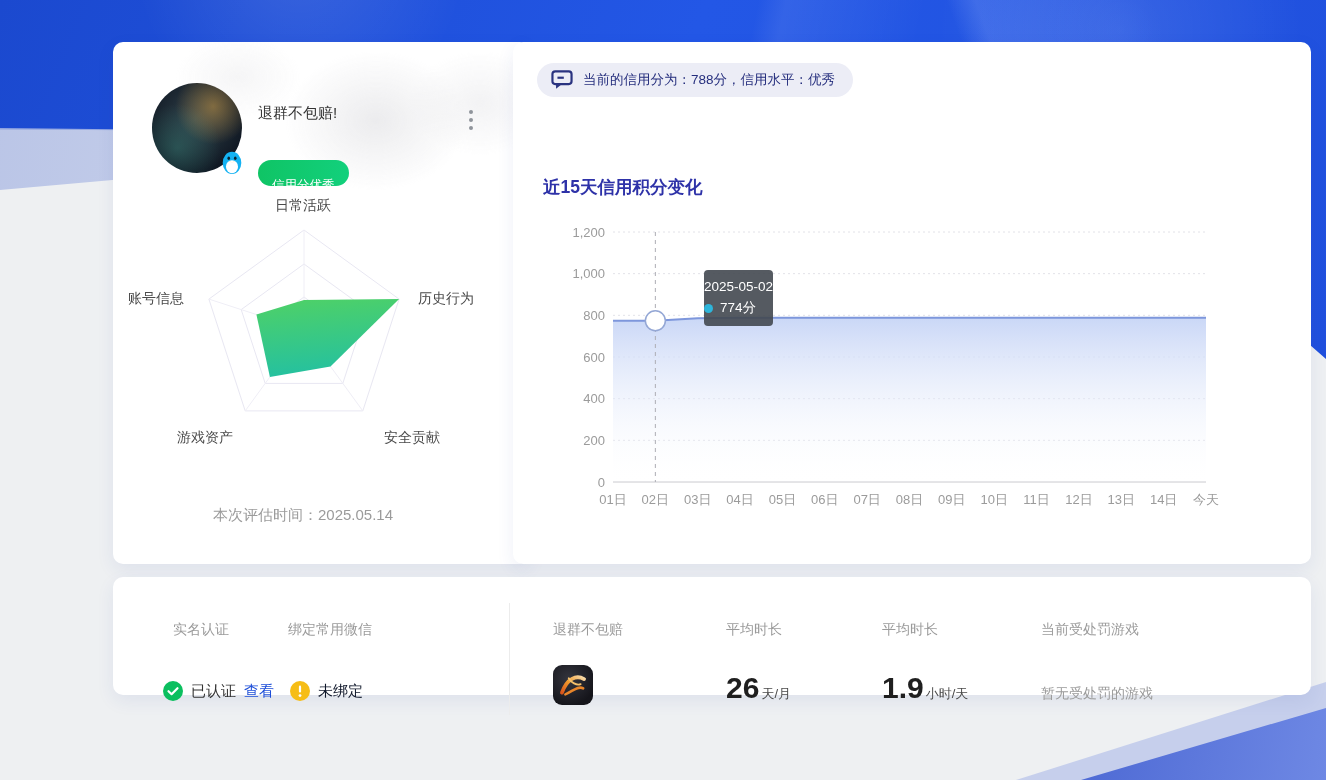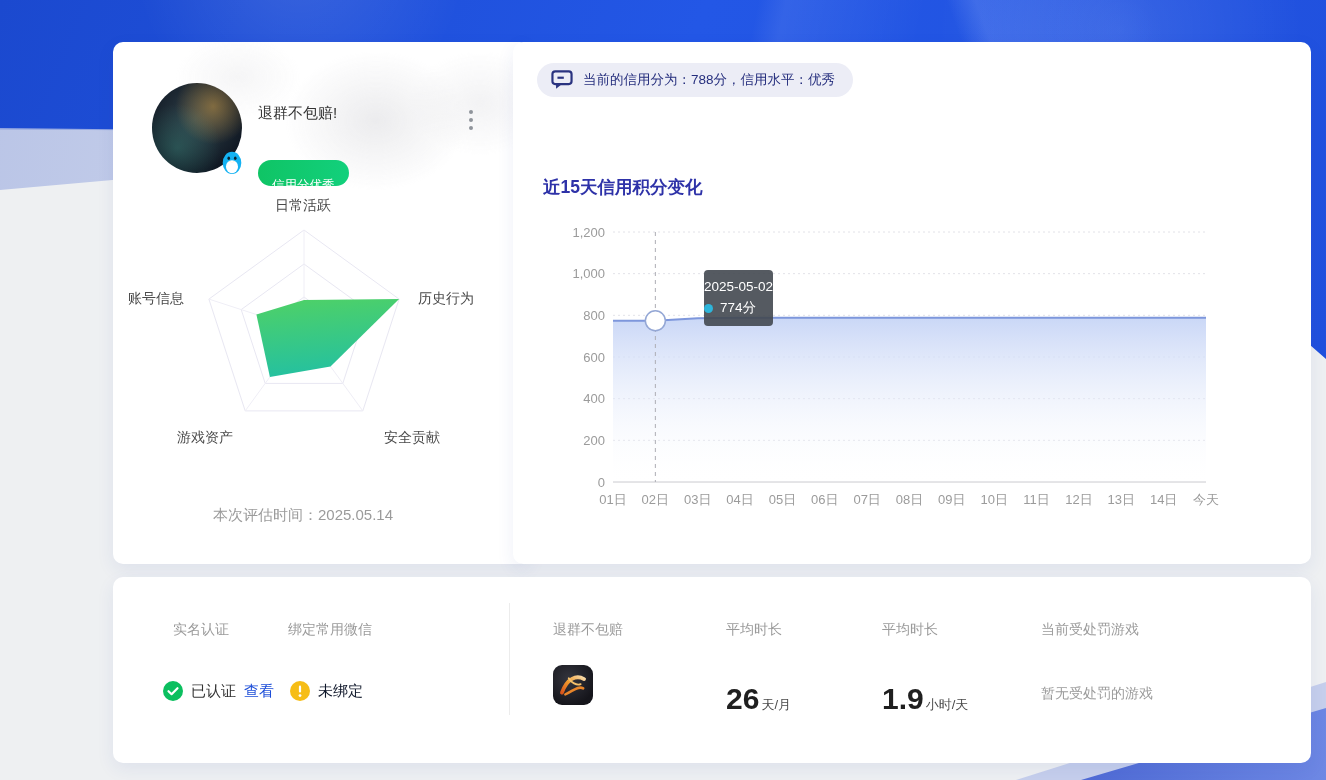--- a/index.html
+++ b/index.html
@@ -23,21 +23,21 @@
   .bg-corner-light { position:absolute; right:0; bottom:0; width:310px; height:98px;
     background:#c6cfec; clip-path:polygon(100% 0,100% 100%,0 100%); }
   .bg-corner { position:absolute; right:0; bottom:0; width:245px; height:72px;
     background:linear-gradient(100deg,#4d69d4,#6e88e4); clip-path:polygon(100% 0,100% 100%,0 100%); }
 
   
   .card { position:absolute; background:#fff; border-radius:10px;
     box-shadow:0 6px 18px rgba(40,70,160,.08); }
   .card-left   { left:113px; top:42px;  width:417px;  height:522px; }
   .card-right  { left:513px; top:42px;  width:798px;  height:522px; }
-  .card-bottom { left:113px; top:577px; width:1198px; height:186px; }
+  .card-bottom { left:113px; top:577px; width:1198px; height:118px; }
 
   
   .card-left::before { content:''; position:absolute; left:0; right:0; top:0; height:175px;
     border-radius:10px 10px 0 0; pointer-events:none; opacity:.55;
     background:
       radial-gradient(ellipse 130px 100px at 63% 45%, rgba(185,185,192,.5), transparent 70%),
       radial-gradient(ellipse 100px 75px at 88% 35%, rgba(198,198,205,.4), transparent 70%),
       radial-gradient(ellipse 90px 60px at 30% 20%, rgba(205,205,210,.35), transparent 70%); }
   .avatar { position:absolute; left:39px; top:41px; width:90px; height:90px; border-radius:50%;
     background:
@@ -81,21 +81,21 @@
   
   .s-lbl { position:absolute; top:44px; font-size:14px; color:#9b9b9b; white-space:nowrap; }
   .divider { position:absolute; left:396px; top:26px; width:1px; height:112px; background:#ececec; }
   .s-val { position:absolute; top:104px; display:flex; align-items:center; gap:8px; font-size:15px; color:#333; }
   .v-link { color:#1d4ed8; cursor:pointer; }
   .v-gray { color:#0f172a; }
   .ic { display:flex; }
   .game-icon { position:absolute; top:88px; width:40px; height:40px; border-radius:9px;
     background:radial-gradient(circle at 40% 35%, #34353e, #15151b 75%); cursor:pointer;
     display:flex; align-items:center; justify-content:center; }
-  .s-num { position:absolute; top:105px; display:flex; align-items:baseline; gap:2px; }
+  .s-num { position:absolute; top:94px; display:flex; align-items:baseline; gap:2px; }
   .s-num b { font-size:30px; font-weight:600; color:#1f1f1f; }
   .s-num span { font-size:13px; color:#4a4a4a; }
   .s-none { position:absolute; top:108px; font-size:14px; color:#9b9b9b; white-space:nowrap; }
 </style>
 </head>
 <body>
 
 <div id="app">
 
   <div class="bg-blue"></div>

